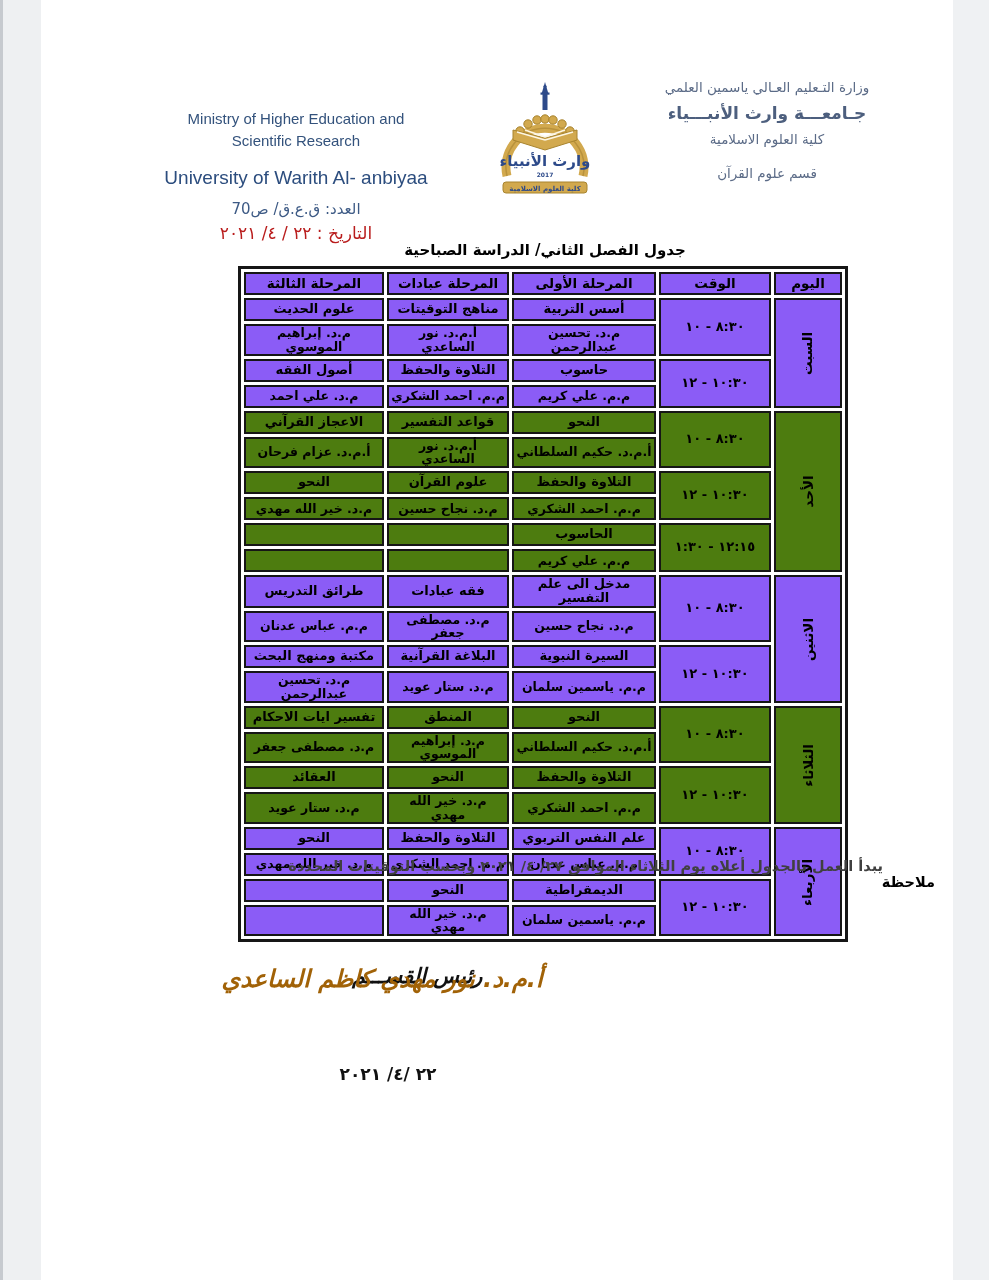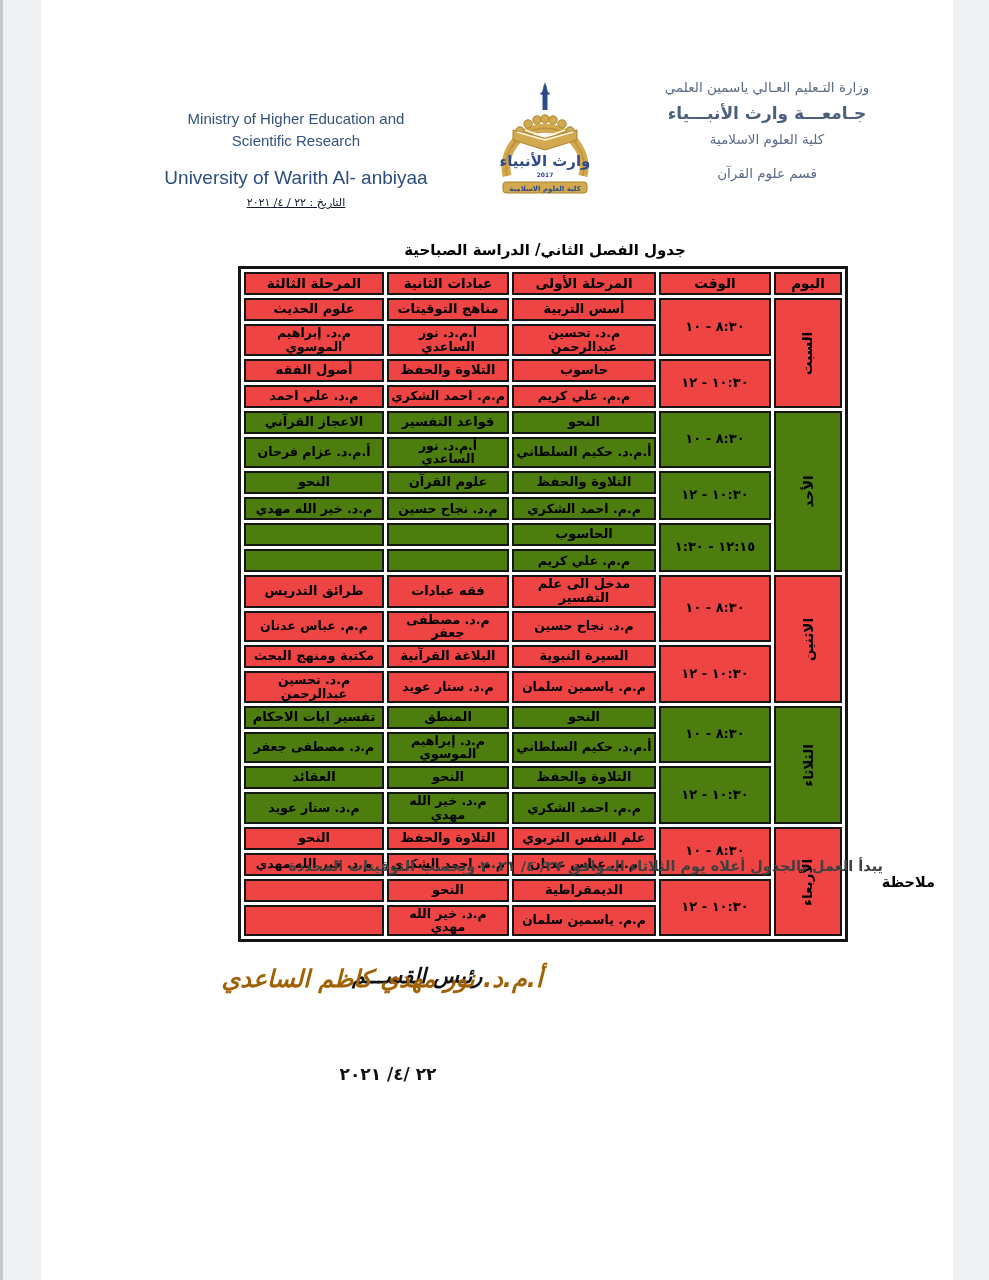--- a/index.html
+++ b/index.html
@@ -8,21 +8,21 @@
     font-family:"DejaVu Sans",sans-serif;overflow:hidden;
   }
   .edge-band-left{position:absolute;left:0;top:0;width:38px;height:1280px;background:#eef0f2;border-left:3px solid #c6cacf;}
   .edge-band-right{position:absolute;right:0;top:0;width:36px;height:1280px;background:#eff1f3;}
 
   
   .hdr-en{position:absolute;left:130px;top:108px;width:332px;text-align:center;color:#2f4f7d;}
   .hdr-en .min1,.hdr-en .min2{font-family:"Liberation Sans",sans-serif;font-size:15px;line-height:22px;color:#33527c;}
   .hdr-en .univ{font-family:"Liberation Sans",sans-serif;font-size:19px;line-height:27px;margin-top:12px;color:#2c4d7e;}
   .hdr-en .docnum{direction:rtl;font-size:15px;line-height:24px;margin-top:6px;color:#3d5a85;}
-  .hdr-en .docdate{direction:rtl;font-size:11px;line-height:24px;color:#0f172a;text-decoration:underline;}
+  .hdr-en .docdate{direction:rtl;font-size:17px;line-height:24px;color:#b91c1c;}
 
   .hdr-ar{position:absolute;left:638px;top:76px;width:258px;text-align:center;direction:rtl;color:#5b6b87;}
   .hdr-ar .l1{font-size:13.5px;line-height:22px;}
   .hdr-ar .l2{font-size:17px;font-weight:bold;line-height:30px;color:#4d5f7e;}
   .hdr-ar .l3{font-size:13.5px;line-height:22px;}
   .hdr-ar .l4{font-size:13.5px;line-height:22px;margin-top:12px;}
 
   .logo-wrap{position:absolute;left:487px;top:80px;width:116px;height:132px;}
 
   
@@ -31,21 +31,21 @@
   .sched-wrap{position:absolute;left:238px;top:266px;}
   table.sched{border-collapse:separate;border-spacing:3px;border:3px solid #161616;background:#fff;direction:rtl;}
   table.sched td{border:2px solid #161616;box-sizing:border-box;text-align:center;vertical-align:middle;
     font-weight:bold;color:#000;padding:0 2px;height:23px;line-height:1.1;}
   td.hcell{font-size:13.5px;height:25px;}
   td.subject{font-size:13px;}
   td.teacher{font-size:12.5px;}
   td.timecell{font-size:13px;}
   td.daycell{padding:0;}
   .day-label{display:inline-block;transform:rotate(-90deg);white-space:nowrap;font-size:13.5px;font-weight:bold;}
-  .bg-green{background:#ef4444;margin-left:12px;}
+  .bg-green{background:#8b5cf6;margin-left:12px;}
   .bg-cream{background:#4d7c0f;}
 
   
   .note-label{position:absolute;right:54px;top:874px;direction:rtl;font-size:14.5px;font-weight:bold;color:#000;}
   .note-body{position:absolute;right:106px;top:858px;direction:rtl;font-size:14.5px;font-weight:bold;color:#404040;text-align:center;}
 
   
   .sig-title{position:absolute;left:352px;top:964px;direction:rtl;font-size:21px;font-weight:bold;
     font-style:italic;color:#111;letter-spacing:1px;}
   .sig-name{position:absolute;left:212px;top:965px;width:340px;text-align:center;direction:rtl;
@@ -56,20 +56,21 @@
 </head>
 <body>
 
 <div class="edge-band-left"></div>
 <div class="edge-band-right"></div>
 
 <div class="hdr-en">
   <div class="min1">Ministry of Higher Education and</div>
   <div class="min2">Scientific Research</div>
   <div class="univ">University of Warith Al- anbiyaa</div>
+  <div class="docnum">العدد: ق.ع.ق/ ص70</div>
   <div class="docdate">التاريخ : ٢٢ / ٤/ ٢٠٢١</div>
 </div>
 
 <div class="logo-wrap">
   <svg width="116" height="132" viewBox="0 0 116 132">
 
     <g fill="#2d4a8a">
       <rect x="55.5" y="14" width="5" height="16"></rect>
       <polygon points="58,2 61.5,14 54.5,14"></polygon>
       <circle cx="58" cy="6.5" r="1.6"></circle>
@@ -119,21 +120,21 @@
         <col style="width:112px">
         <col style="width:144px">
       <col style="width:122px">
         <col style="width:140px">
     </colgroup>
     <thead>
         <tr>
           <td class="hcell bg-green">اليوم</td>
           <td class="hcell bg-green">الوقت</td>
           <td class="hcell bg-green">المرحلة الأولى</td>
-          <td class="hcell bg-green">عبادات الثانية</td>
+          <td class="hcell bg-green">المرحلة عبادات</td>
           <td class="hcell bg-green">المرحلة الثالثة</td>
         </tr>
       </thead>
     <tbody>
         <tr>
           <td class="daycell bg-green" rowspan="4"><span class="day-label">السبت</span></td>
           <td class="timecell bg-green" rowspan="2">٨:٣٠ - ١٠</td>
           <td class="subject bg-green">أسس التربية</td>
           <td class="subject bg-green">مناهج التوقيتات</td>
           <td class="subject bg-green">علوم الحديث</td>

